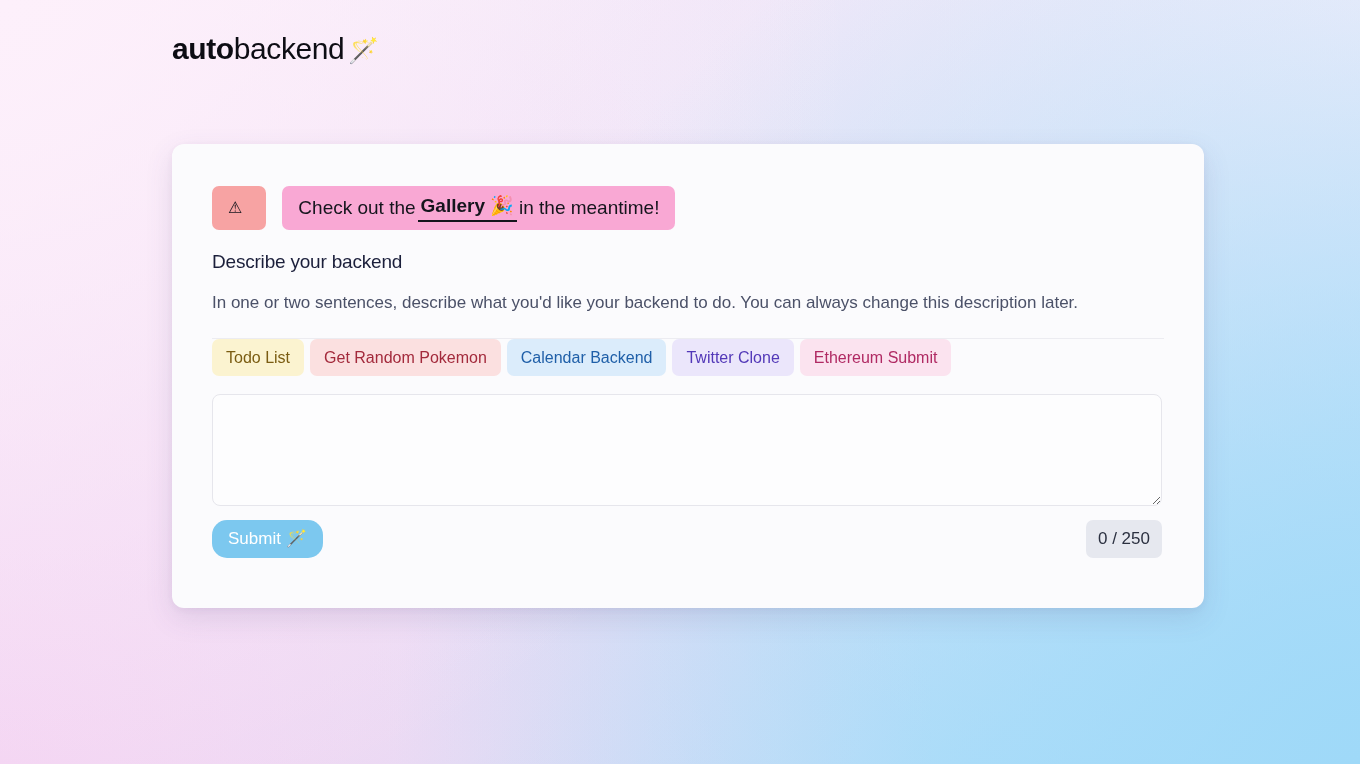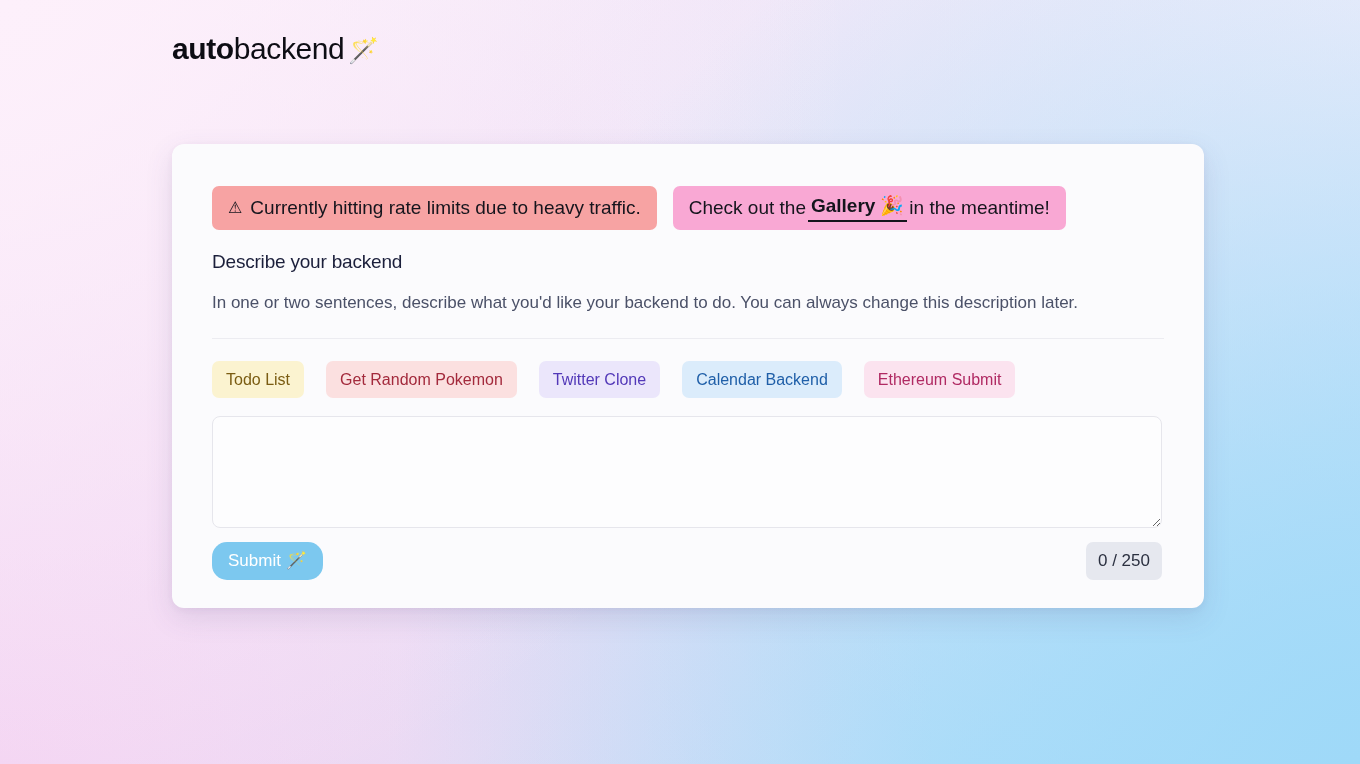--- a/index.html
+++ b/index.html
@@ -103,22 +103,21 @@
   .divider {
     height: 1px;
     background: #ececf1;
     margin: 22px 0 0 0;
   }
 
   
   .chips {
     display: flex;
     flex-wrap: wrap;
-    gap: 22px;
-    margin-top: 22px;
+    gap: 6px;
   }
   .chip {
     border: none;
     border-radius: 7px;
     padding: 8px 14px;
     font-family: "Liberation Sans", sans-serif;
     font-size: 16px;
     line-height: 21px;
     font-weight: 500;
     cursor: pointer;
@@ -180,39 +179,38 @@
 
   <div class="logo">
     <span class="auto">auto</span><span class="backend">backend</span><span class="wand">🪄</span>
   </div>
 
   <div class="card">
 
     <div class="banner-row">
       <div class="banner banner-rate">
         <span class="warn-icon">⚠</span>
-        <span>Currently hitting rate limits due to heavy traffic.</span>
       </div>
       <div class="banner banner-gallery">
         <span>Check out the</span>
         <a class="gallery-link" href="#">Gallery 🎉</a>
         <span>in the meantime!</span>
       </div>
     </div>
 
     <h1 class="title">Describe your backend</h1>
     <p class="subtitle">In one or two sentences, describe what you'd like your backend to do. You can always change this description later.</p>
 
     <div class="divider"></div>
 
     <div class="chips">
         <button class="chip" style="background: rgb(251, 243, 208); color: rgb(122, 92, 18);">Todo List</button>
         <button class="chip" style="background: rgb(251, 224, 224); color: rgb(163, 42, 60);">Get Random Pokemon</button>
+        <button class="chip" style="background: rgb(219, 236, 251); color: rgb(31, 95, 168);">Calendar Backend</button>
         <button class="chip" style="background: rgb(235, 230, 251); color: rgb(82, 56, 184);">Twitter Clone</button>
-        <button class="chip" style="background: rgb(219, 236, 251); color: rgb(31, 95, 168);">Calendar Backend</button>
         <button class="chip" style="background: rgb(251, 227, 239); color: rgb(176, 42, 99);">Ethereum Submit</button>
       </div>
 
     <div class="textarea-wrap">
       <textarea class="prompt" placeholder="" style=""></textarea>
     </div>
 
     <div class="footer-row">
       <button class="submit-btn">
         <span>Submit</span><span class="wand">🪄</span>

